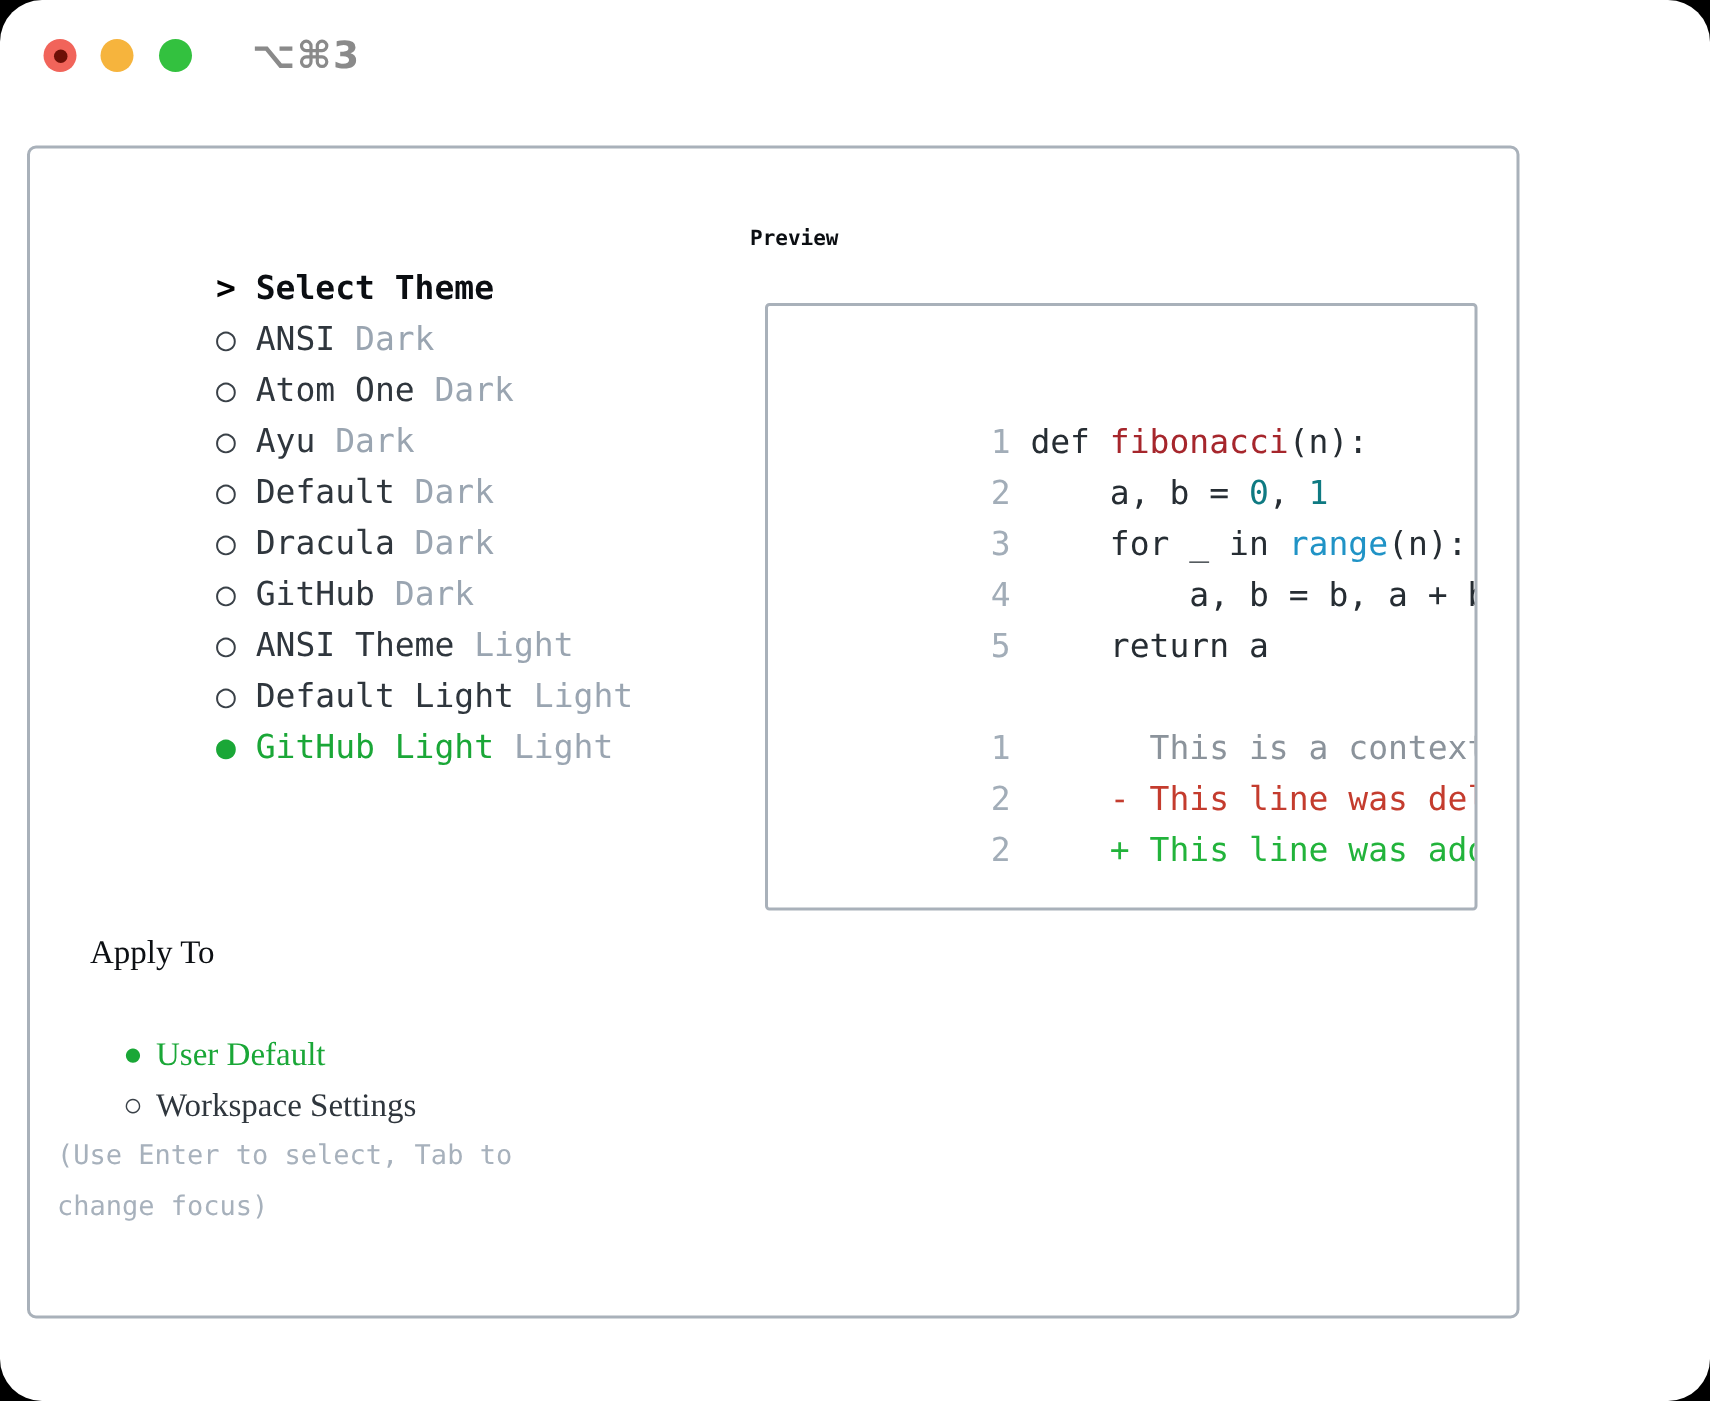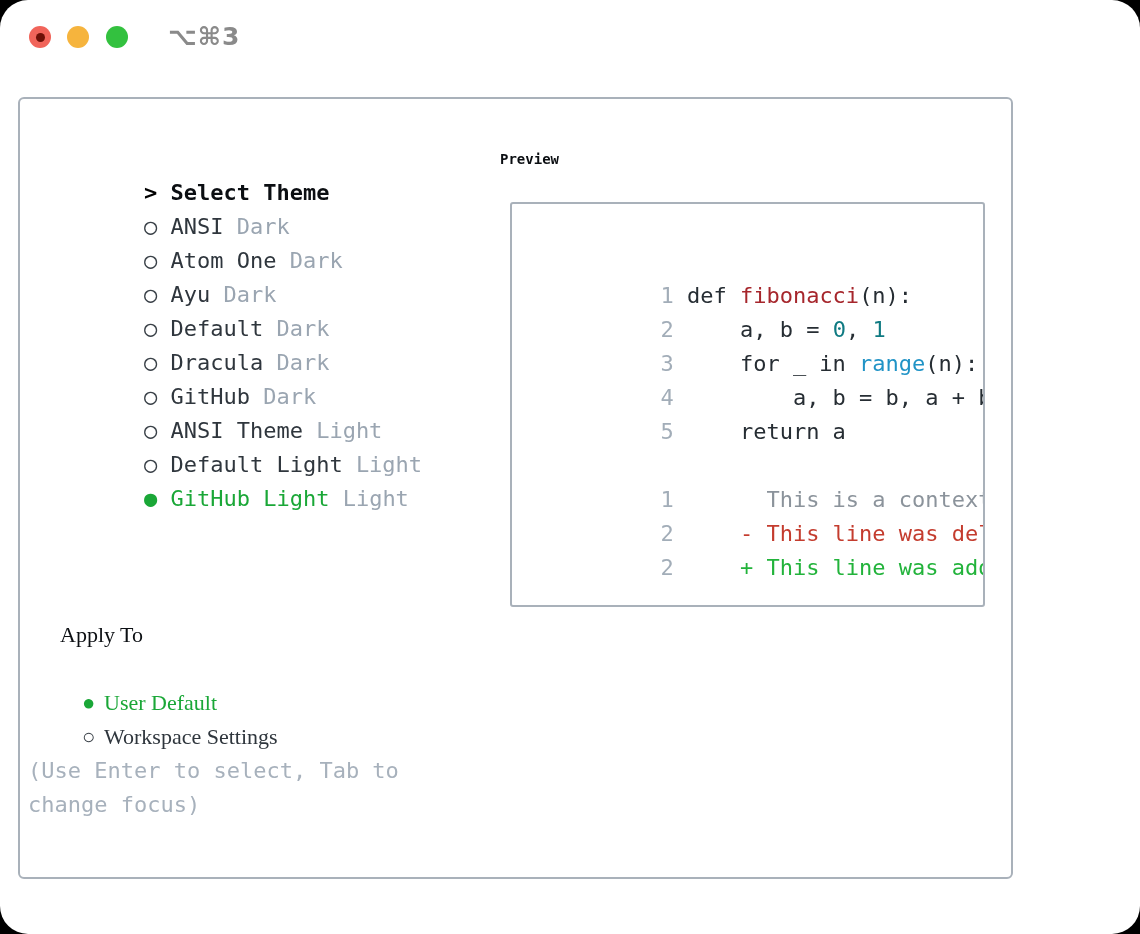--- a/index.html
+++ b/index.html
@@ -41,22 +41,22 @@
   .bullet{display:inline-block;width:2ch;color:#3a4148;}
   .prompt{display:inline-block;width:2ch;color:#000;font-weight:bold;}
   .hdr{color:#0b0e12;font-weight:bold;}
   .tname{color:#2f363d;}
   .tvariant{color:#9aa5b1;margin-left:1ch;}
   .trow.selected .bullet{color:#1aa737;}
   .trow.selected .tname{color:#1aa737;}
   .apply{position:absolute;left:18px;top:519px;font-family:Liberation Serif, serif;}
   .apply-hdr{color:#0c0f13;padding-left:2ch;}
   .hint{
-    position:absolute;left:8px;top:655px;width:29ch;
-    color:#a7b1bc;font-size:22px;line-height:34px;
+    position:absolute;left:18px;top:655px;width:29ch;
+    color:#a7b1bc;font-size:18px;line-height:34px;
   }
   
   .preview-hdr{
     position:absolute;left:480px;top:43px;
     color:#0b0e12;font-weight:bold;font-size:14px;line-height:34px;
   }
   .preview-box{
     position:absolute;left:490px;top:103px;width:475px;height:405px;
     border:2px solid #a9b1ba;border-radius:3px;box-sizing:border-box;
     background:#fff;overflow:hidden;

